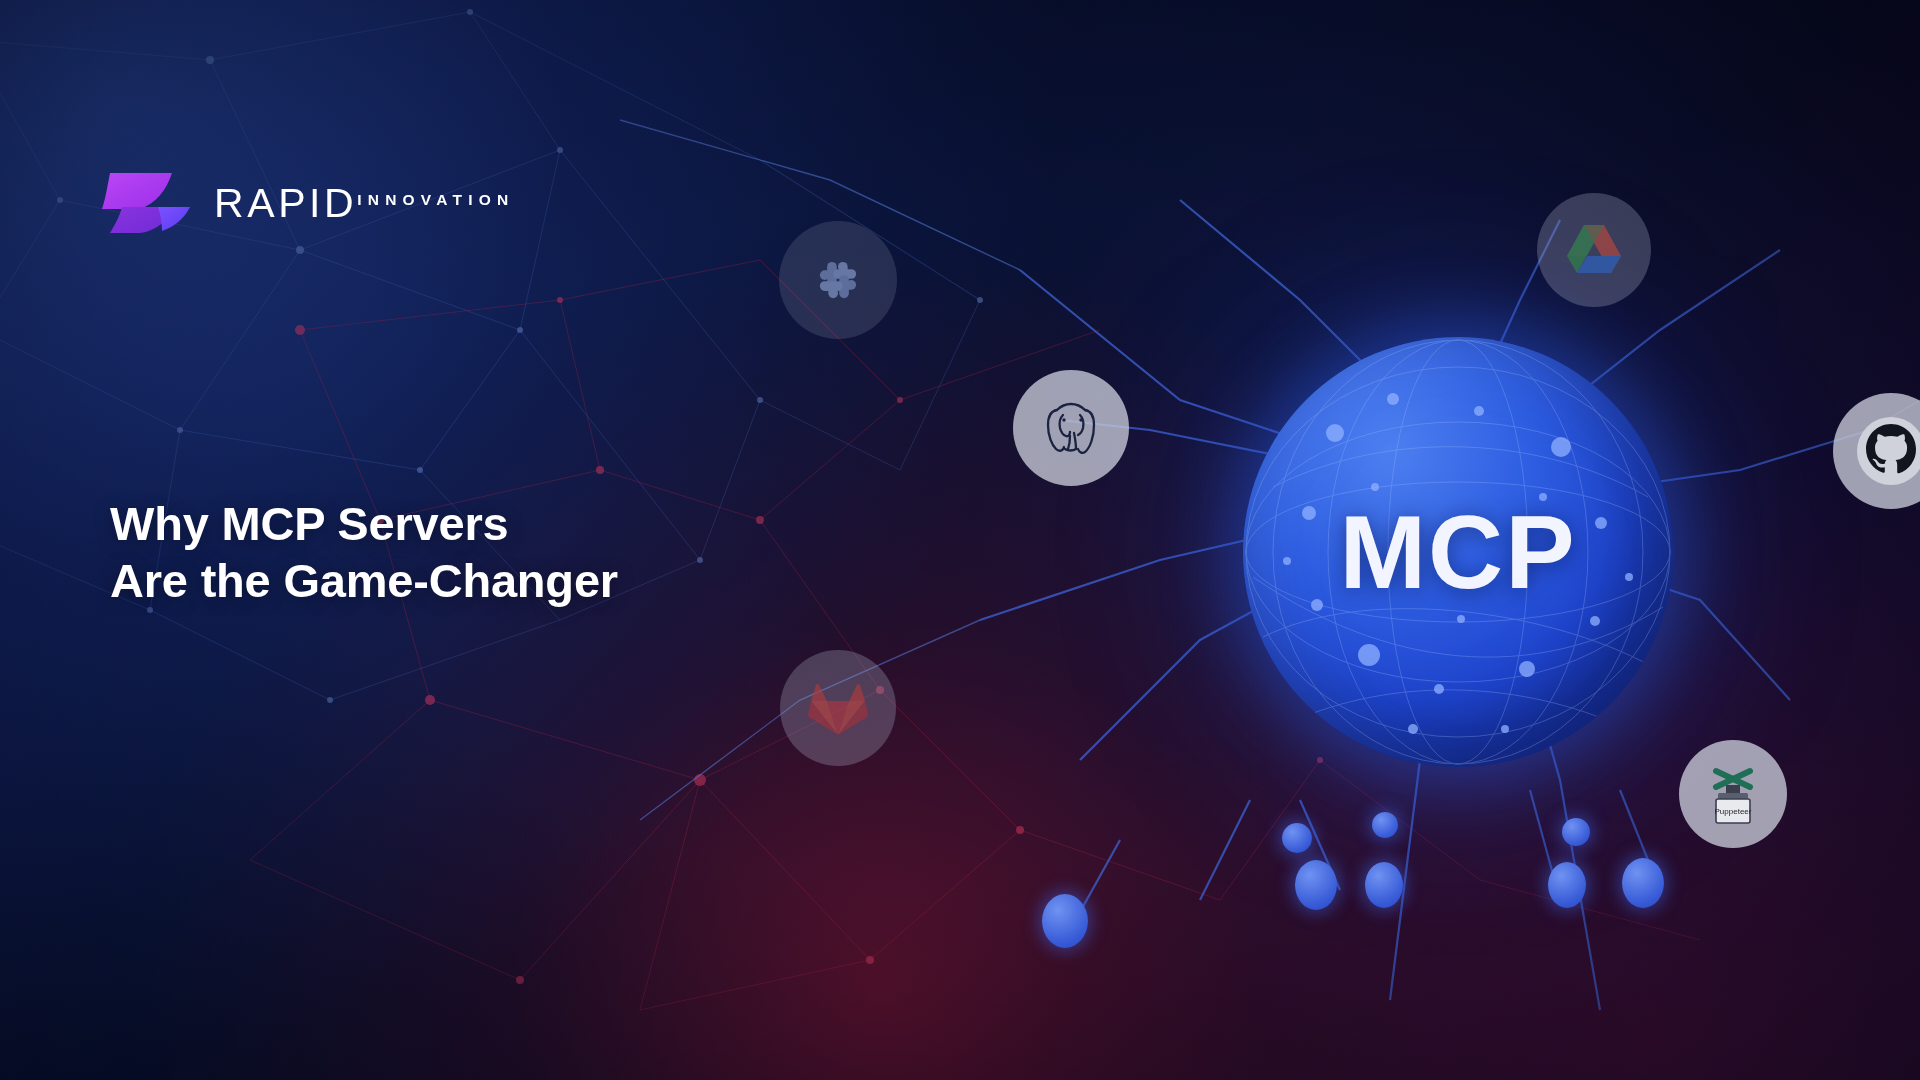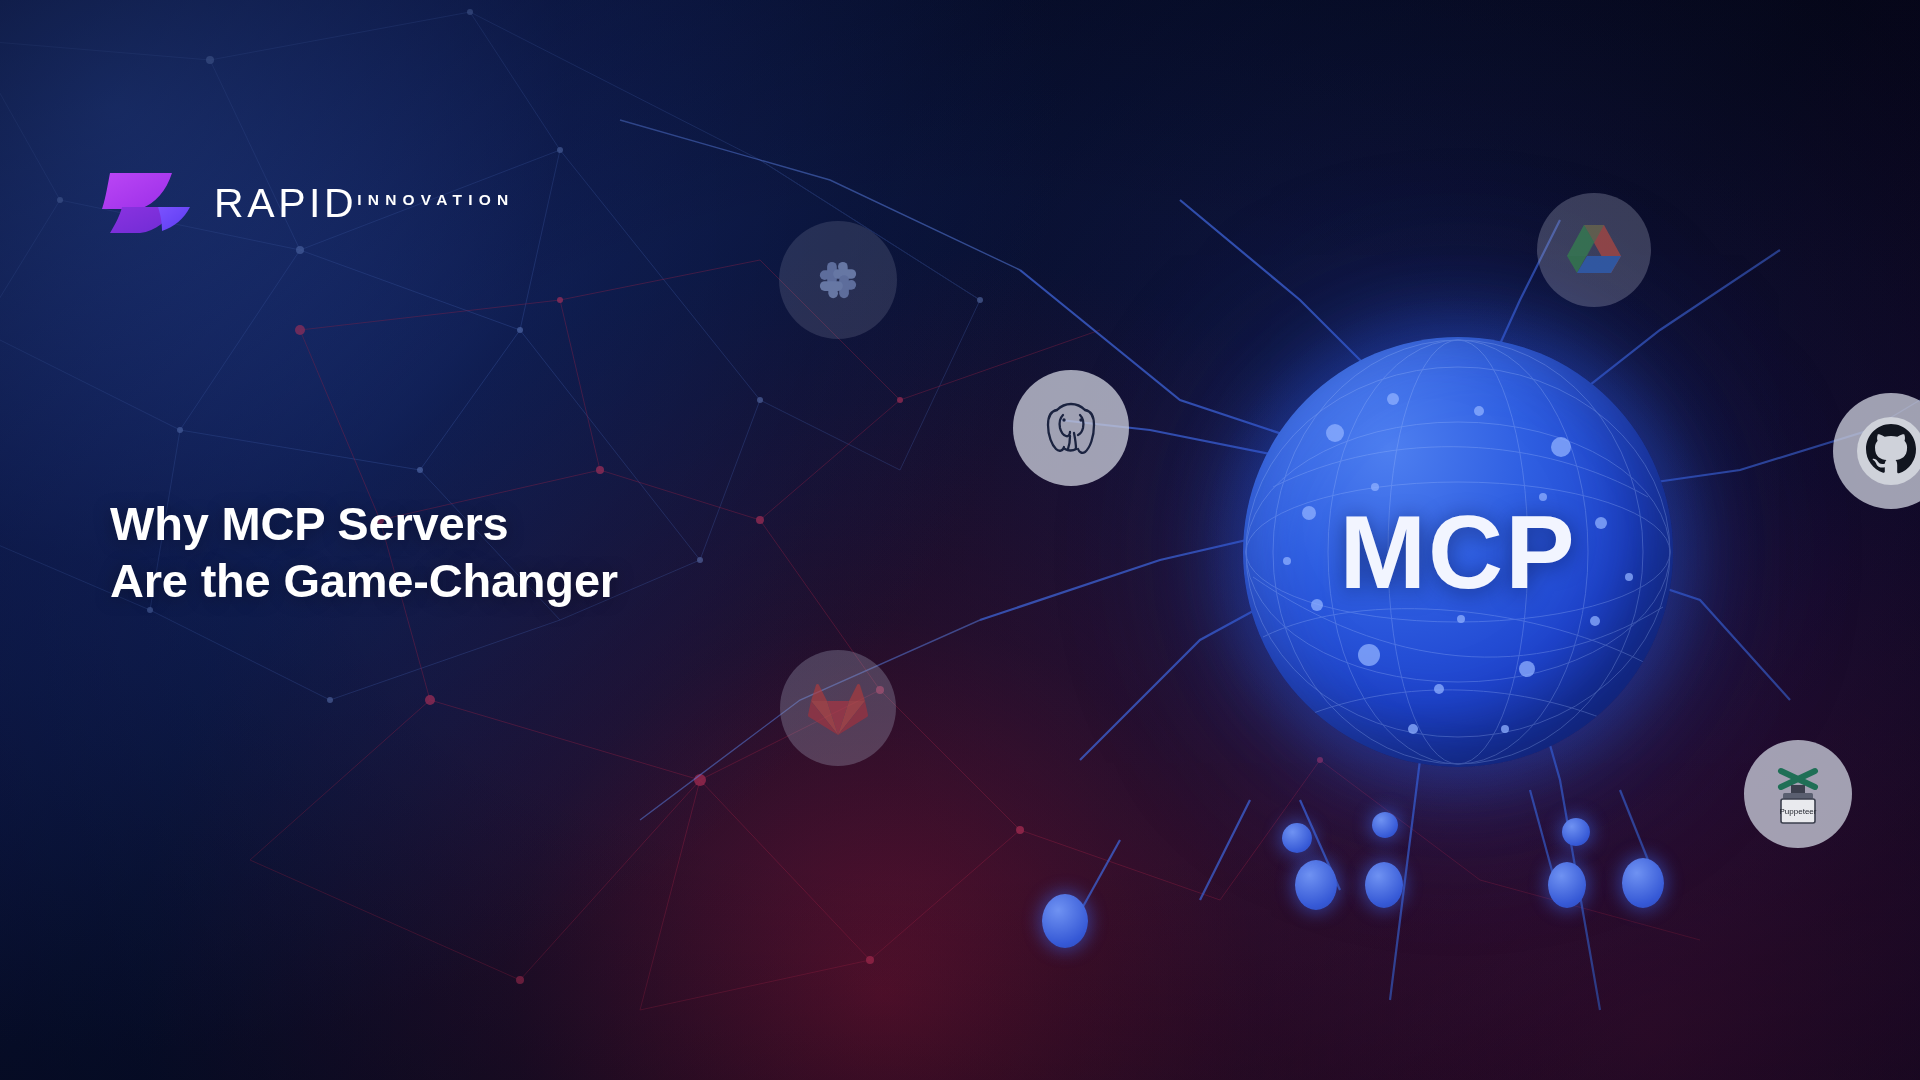--- a/index.html
+++ b/index.html
@@ -335,21 +335,21 @@
       <path d="M31 56 L20 22 H4 Z" fill="#c1453f"></path>
       <path d="M4 22 L1 36 a2 2 0 0 0 1 2 L31 56 Z" fill="#a8303a"></path>
       <path d="M4 22 L9 6 a1.6 1.6 0 0 1 3 0 L20 22 Z" fill="#b33a3a"></path>
       <path d="M31 56 L42 22 H58 Z" fill="#c1453f"></path>
       <path d="M58 22 L61 36 a2 2 0 0 1-1 2 L31 56 Z" fill="#a8303a"></path>
       <path d="M58 22 L53 6 a1.6 1.6 0 0 0-3 0 L42 22 Z" fill="#b33a3a"></path>
     </svg>
   </div>
 
 
-  <div class="node soft" style="left:1744px; top:740px; width:108px; height:108px;">
+  <div class="node soft" style="left:1679px; top:740px; width:108px; height:108px;">
     <svg width="74" height="74" viewBox="0 0 74 74" aria-hidden="true">
       <g stroke="#1f6f56" stroke-width="6" stroke-linecap="round">
         <line x1="20" y1="14" x2="54" y2="30"></line>
         <line x1="54" y1="14" x2="20" y2="30"></line>
       </g>
       <rect x="30" y="28" width="14" height="10" fill="#3b3f4d"></rect>
       <rect x="22" y="36" width="30" height="6" rx="1.5" fill="#5a5f70"></rect>
       <rect x="20" y="42" width="34" height="24" rx="2" fill="#e9eaee" stroke="#3b3f4d" stroke-width="1.6"></rect>
       <text x="37" y="57" text-anchor="middle" font-family="Liberation Sans, sans-serif" font-size="8" fill="#23262f">Puppeteer</text>
     </svg>

